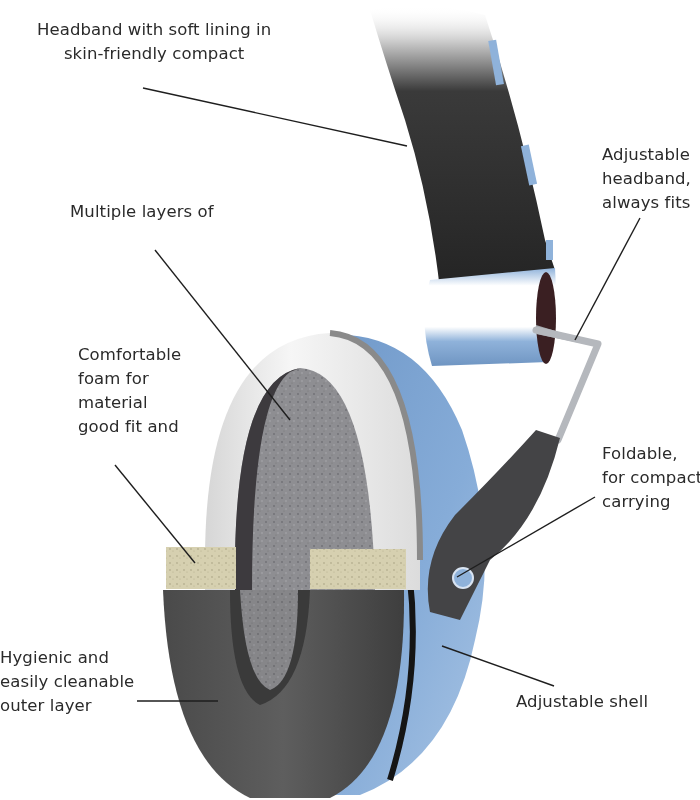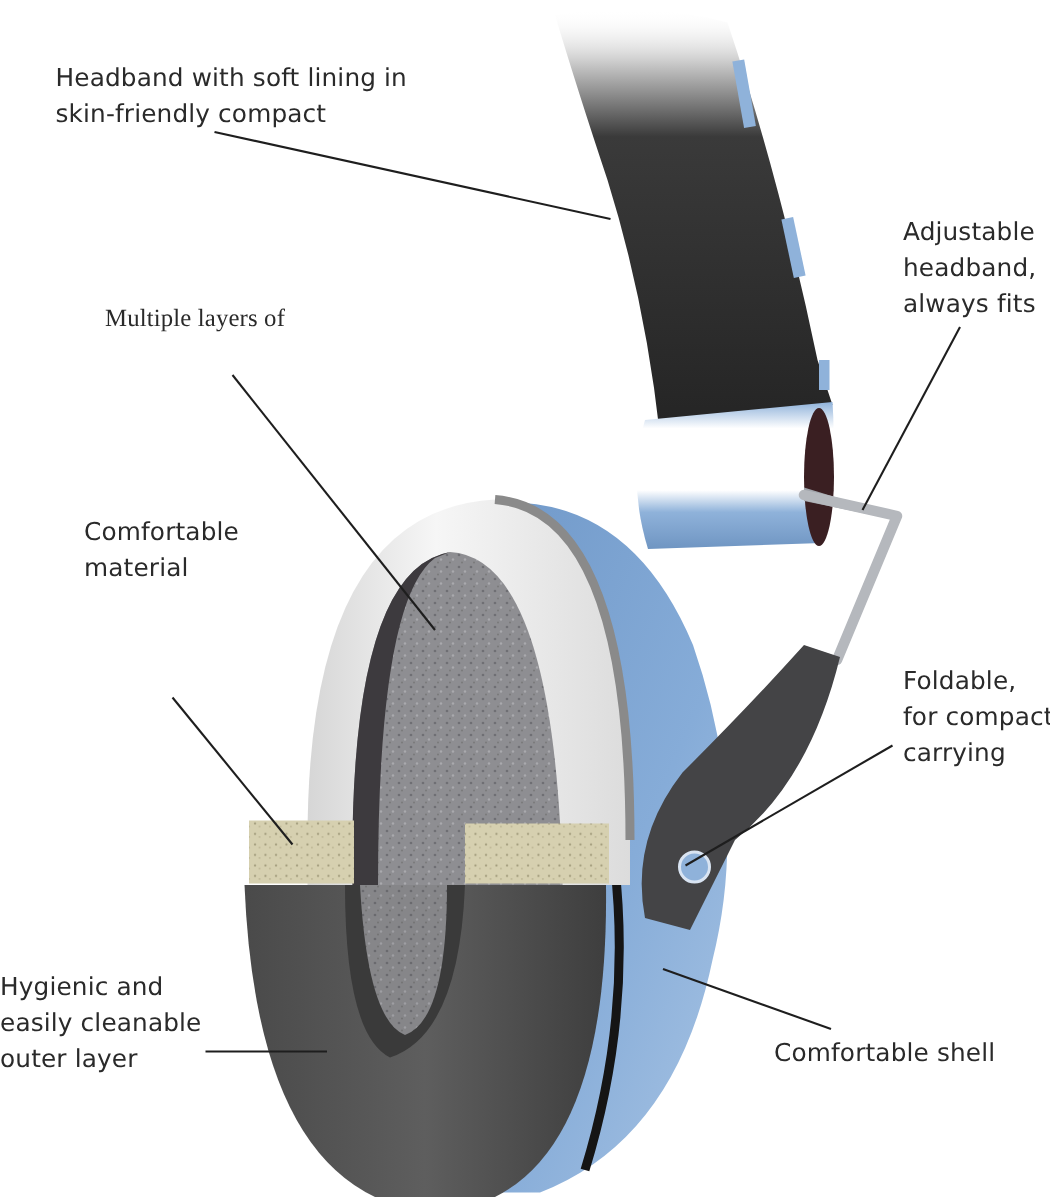--- a/index.html
+++ b/index.html
@@ -103,32 +103,34 @@
       <line x1="143" y1="88" x2="407" y2="146"></line>
       <line x1="155" y1="250" x2="290" y2="420"></line>
       <line x1="115" y1="465" x2="195" y2="563"></line>
       <line x1="137" y1="701" x2="218" y2="701"></line>
       <line x1="640" y1="218" x2="575" y2="340"></line>
       <line x1="595" y1="497" x2="457" y2="577"></line>
       <line x1="442" y1="646" x2="554" y2="686"></line>
     </g>
   </svg>
 
-  <div class="label" style="left:37px; top:40px;">
+  <div class="label" style="left:37px; top:18px;text-align:center;">
     <span>Headband with soft lining in</span>
     <span>skin-friendly compact</span>
   </div>
 
-  <div class="label" style="left:70px; top:200px;font-family:Liberation Serif, serif;">
+  <div class="label" style="left:70px; top:200px;">
     <span>Multiple layers of</span>
   </div>
 
-  <div class="label" style="left:56px; top:343px;">
+  <div class="label" style="left:78px; top:343px;">
     <span>Comfortable</span>
+    <span>foam for</span>
     <span>material</span>
+    <span>good fit and</span>
   </div>
 
   <div class="label" style="left:602px; top:143px;">
     <span>Adjustable</span>
     <span>headband,</span>
     <span>always fits</span>
   </div>
 
   <div class="label" style="left:0px; top:646px;">
     <span>Hygienic and</span>
@@ -136,16 +138,16 @@
     <span>outer layer</span>
   </div>
 
   <div class="label" style="left:602px; top:442px;">
     <span>Foldable,</span>
     <span>for compact</span>
     <span>carrying</span>
   </div>
 
   <div class="label" style="left:516px; top:690px;">
-    <span>Comfortable shell</span>
+    <span>Adjustable shell</span>
   </div>
 
 </div>
 
 </body></html>

